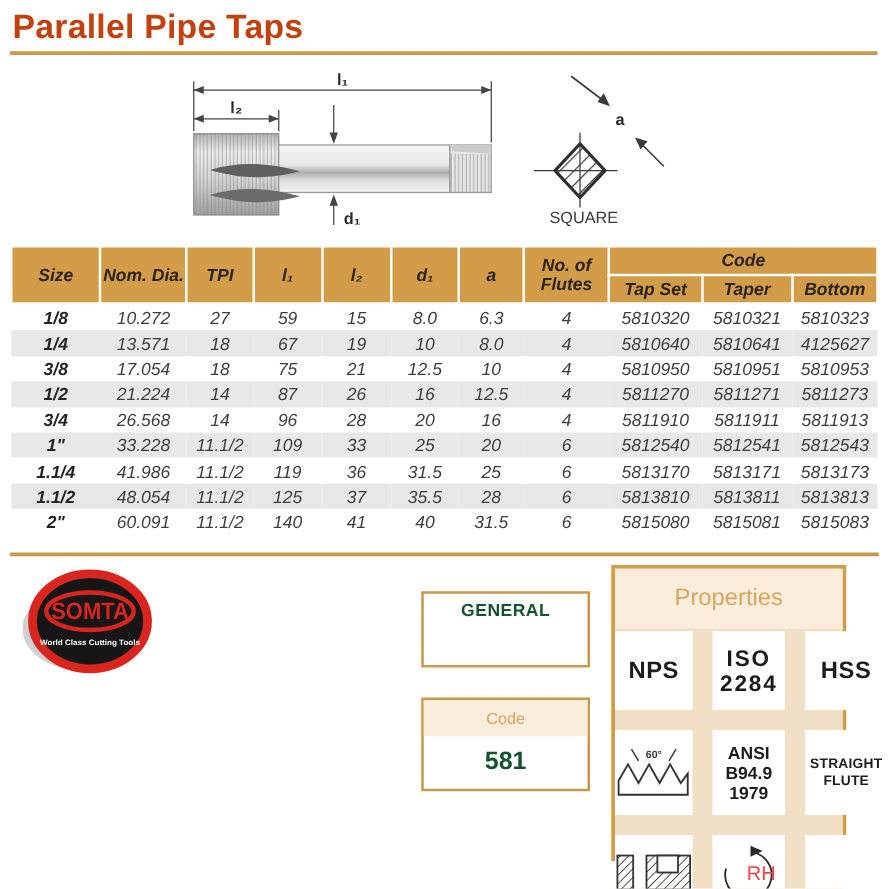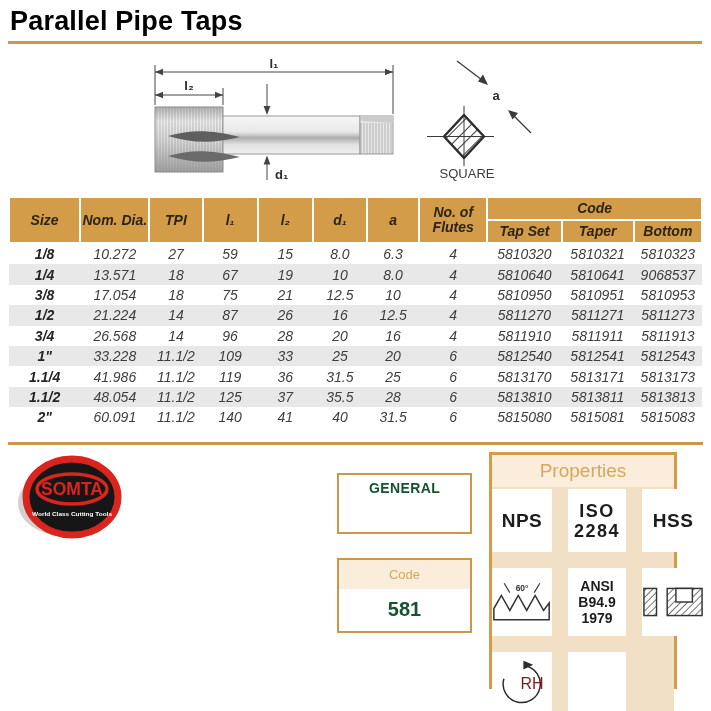--- a/index.html
+++ b/index.html
@@ -1,21 +1,21 @@
 <!DOCTYPE html>
 <html><head>
 <meta charset="utf-8">
 <style>
   html,body{margin:0;padding:0;background:#fff;}
   #page{position:relative;width:711px;height:711px;background:#fff;overflow:hidden;
         font-family:"Liberation Sans",sans-serif;color:#222;}
 
   
   .page-title{position:absolute;left:10px;top:6px;font-size:27px;font-weight:bold;
-              color:#000000;letter-spacing:.2px;}
+              color:#c2410c;letter-spacing:.2px;}
   .title-rule{position:absolute;left:8px;top:41px;width:694px;height:3px;background:#C9984A;}
 
   
   .tap-svg{position:absolute;left:150px;top:57px;}
   .square-svg{position:absolute;left:424px;top:58px;}
   .dim-text{font-family:"Liberation Sans",sans-serif;font-size:13px;font-weight:bold;fill:#2b2b2b;}
   .square-caption{font-family:"Liberation Sans",sans-serif;font-size:13px;fill:#3a3a3a;}
 
   
   table.spec{position:absolute;left:8px;top:196px;width:695px;border-collapse:collapse;
@@ -36,34 +36,34 @@
   .tan-box .box-body{display:flex;align-items:center;justify-content:center;color:#14532d;font-weight:bold;}
   #suited-box{left:337px;top:473px;width:135px;height:61px;}
   #suited-box .box-head{height:30px;}
   #suited-box .box-body{height:26px;font-size:14px;letter-spacing:.4px;}
   #code-box{left:337px;top:558px;width:135px;height:75px;}
   #code-box .box-head{height:29px;}
   #code-box .box-body{height:41px;font-size:20px;}
 
   
   #props{left:489px;top:452px;width:188px;height:237px;border:3px solid #D39C48;}
-  #props .props-title{height:32px;background:#FAEDDB;color:#D9A55F;font-size:19px;
+  #props .props-title{height:48px;background:#FAEDDB;color:#D9A55F;font-size:19px;
                       display:flex;align-items:center;justify-content:center;}
   #props .props-grid{display:grid;grid-template-columns:1fr 1fr 1fr;
                      grid-template-rows:63px 68px 59px;gap:16px;background:#F2E0C6;
                      border-top:2px solid #F2E0C6;}
   #props .cell{background:#fff;display:flex;align-items:center;justify-content:center;
                text-align:center;color:#1c1c1c;font-weight:bold;}
   #props .cell.big{font-size:19px;letter-spacing:.5px;}
   #props .cell.iso{font-size:18px;letter-spacing:1.5px;line-height:20px;padding:0 6px;}
   #props .cell.ansi{font-size:14px;line-height:16px;padding:0 8px;}
   #props .cell.flute{font-size:11px;line-height:14px;letter-spacing:.2px;padding:0 4px;}
   .rh-wrap{position:relative;width:52px;height:52px;}
   .rh-wrap span{position:absolute;left:50%;top:54%;transform:translate(-50%,-50%);
-                font-size:16px;font-weight:normal;color:#7f1d1d;padding-left:20px;}
+                font-size:16px;font-weight:normal;color:#ef4444;padding-left:20px;}
 
   
   .logo{position:absolute;left:18px;top:453px;}
 </style>
 </head>
 <body>
 
 <div id="page">
 
   <div class="page-title">Parallel Pipe Taps</div>
@@ -195,21 +195,21 @@
           <td class="size">1/4</td>
           <td>13.571</td>
           <td>18</td>
           <td>67</td>
           <td>19</td>
           <td>10</td>
           <td>8.0</td>
           <td>4</td>
           <td>5810640</td>
           <td>5810641</td>
-          <td>9068537</td>
+          <td>4125627</td>
         </tr>
         <tr>
           <td class="size">3/8</td>
           <td>17.054</td>
           <td>18</td>
           <td>75</td>
           <td>21</td>
           <td>12.5</td>
           <td>10</td>
           <td>4</td>
@@ -325,20 +325,21 @@
 
       <div class="cell">
         <svg width="60" height="44" viewBox="0 0 64 46">
           <path d="M2,42 L2,30 L10,16 L19,32 L28,16 L37,32 L46,16 L55,32 L61,24 L61,42 Z" fill="#ffffff" stroke="#333" stroke-width="1.6" stroke-linejoin="miter"></path>
           <line x1="13" y1="3" x2="19" y2="13" stroke="#333" stroke-width="1.2"></line>
           <line x1="45" y1="13" x2="51" y2="3" stroke="#333" stroke-width="1.2"></line>
           <text x="32" y="11" text-anchor="middle" font-family="Liberation Sans, sans-serif" font-size="9" fill="#333">60°</text>
         </svg>
       </div>
       <div class="cell ansi">ANSI B94.9 1979</div>
+      <div class="cell flute">STRAIGHT FLUTE</div>
 
       <div class="cell">
         <svg width="62" height="34" viewBox="0 0 64 34">
           <defs>
             <pattern id="hatch2" width="5" height="5" patternUnits="userSpaceOnUse" patternTransform="rotate(45)">
               <line x1="0" y1="0" x2="0" y2="5" stroke="#333" stroke-width="1.4"></line>
             </pattern>
           </defs>
           <rect x="2" y="3" width="13" height="28" fill="url(#hatch2)" stroke="#333" stroke-width="1.5"></rect>
           <rect x="26" y="3" width="36" height="28" fill="url(#hatch2)" stroke="#333" stroke-width="1.5"></rect>

